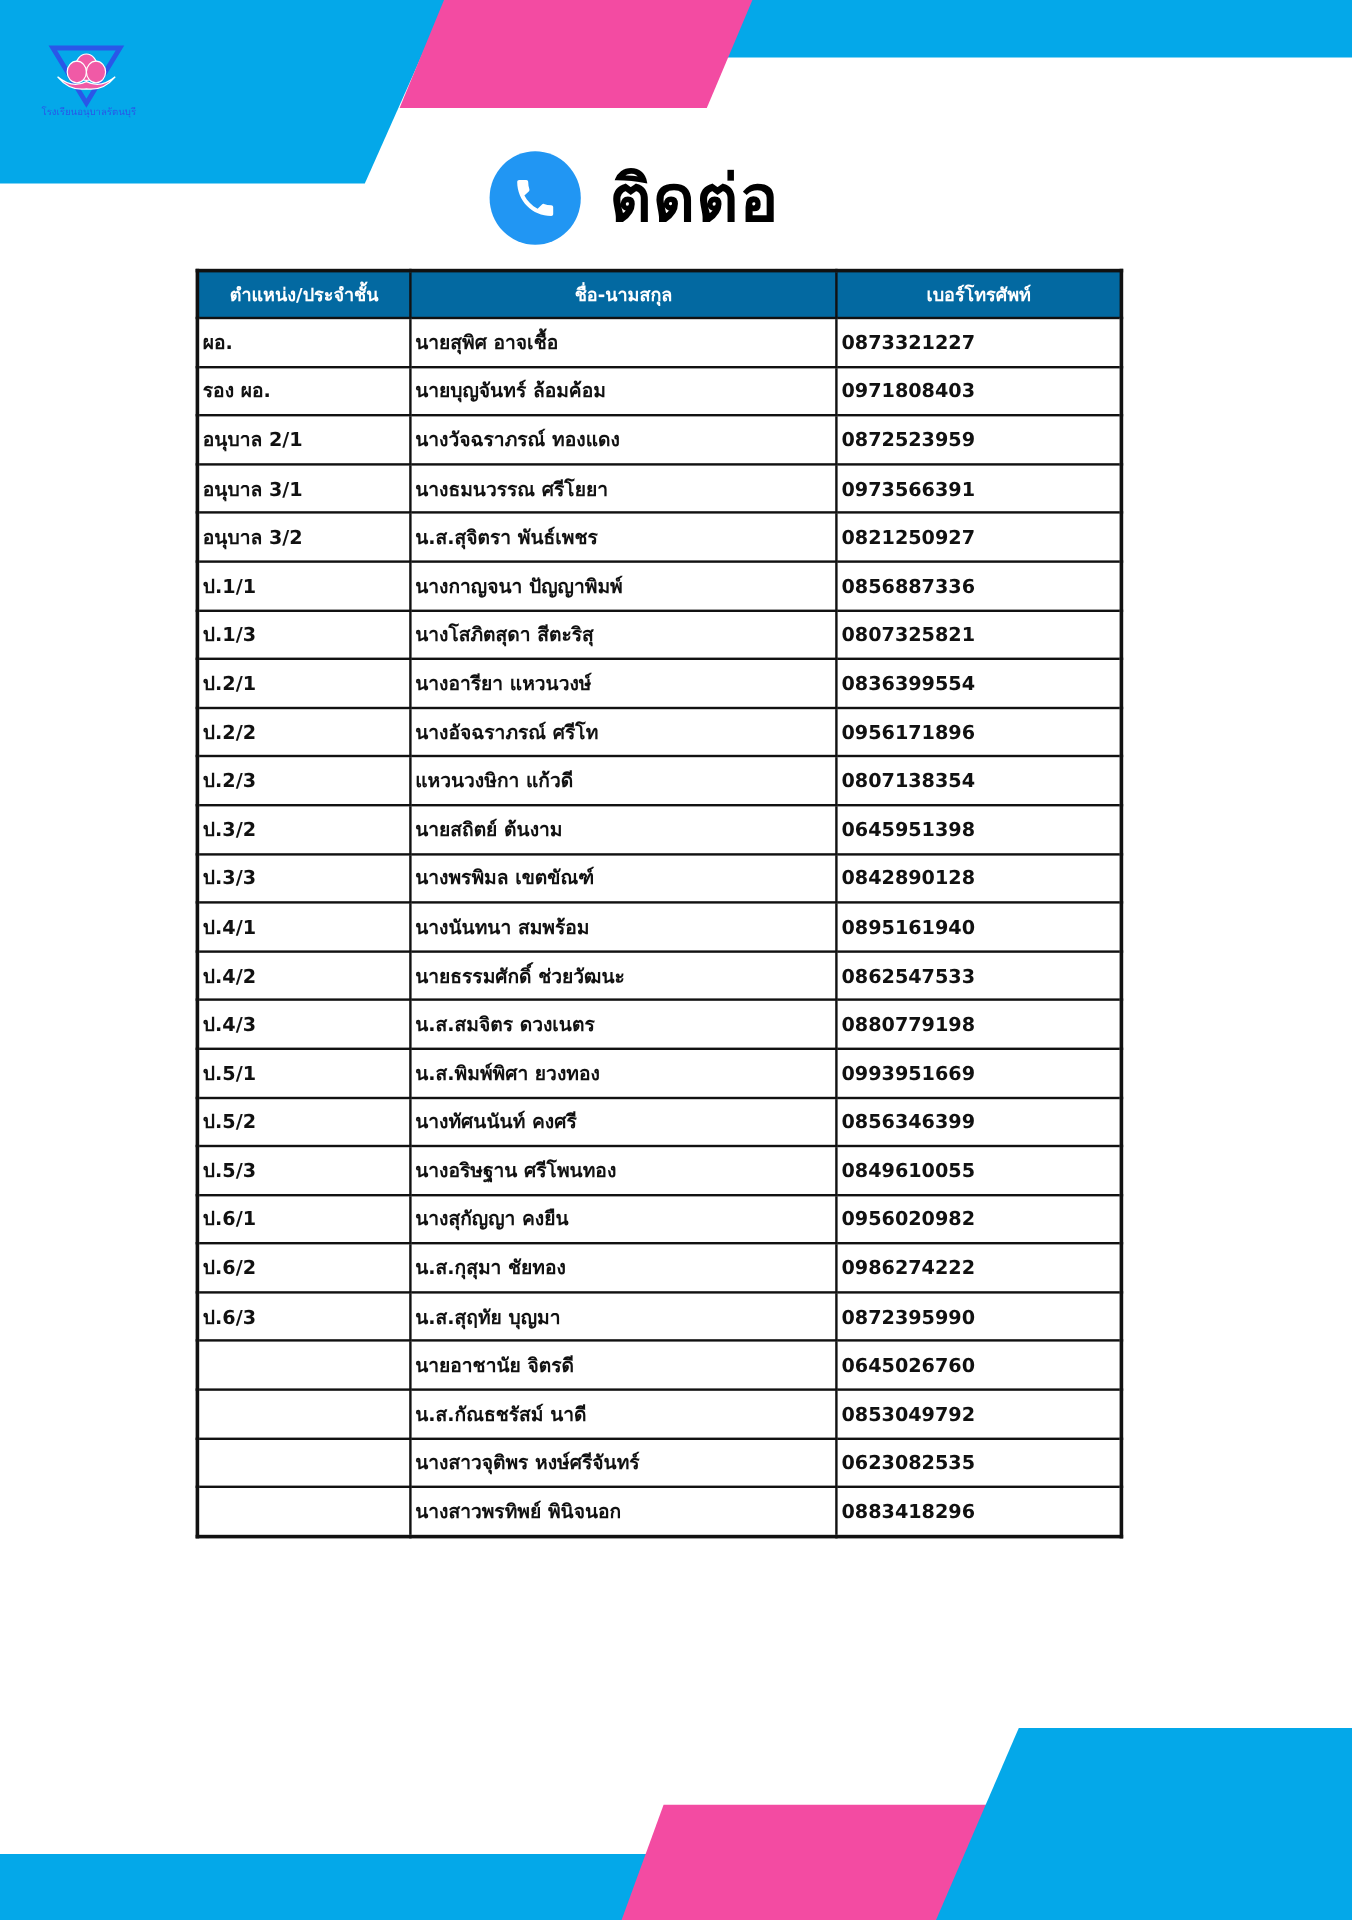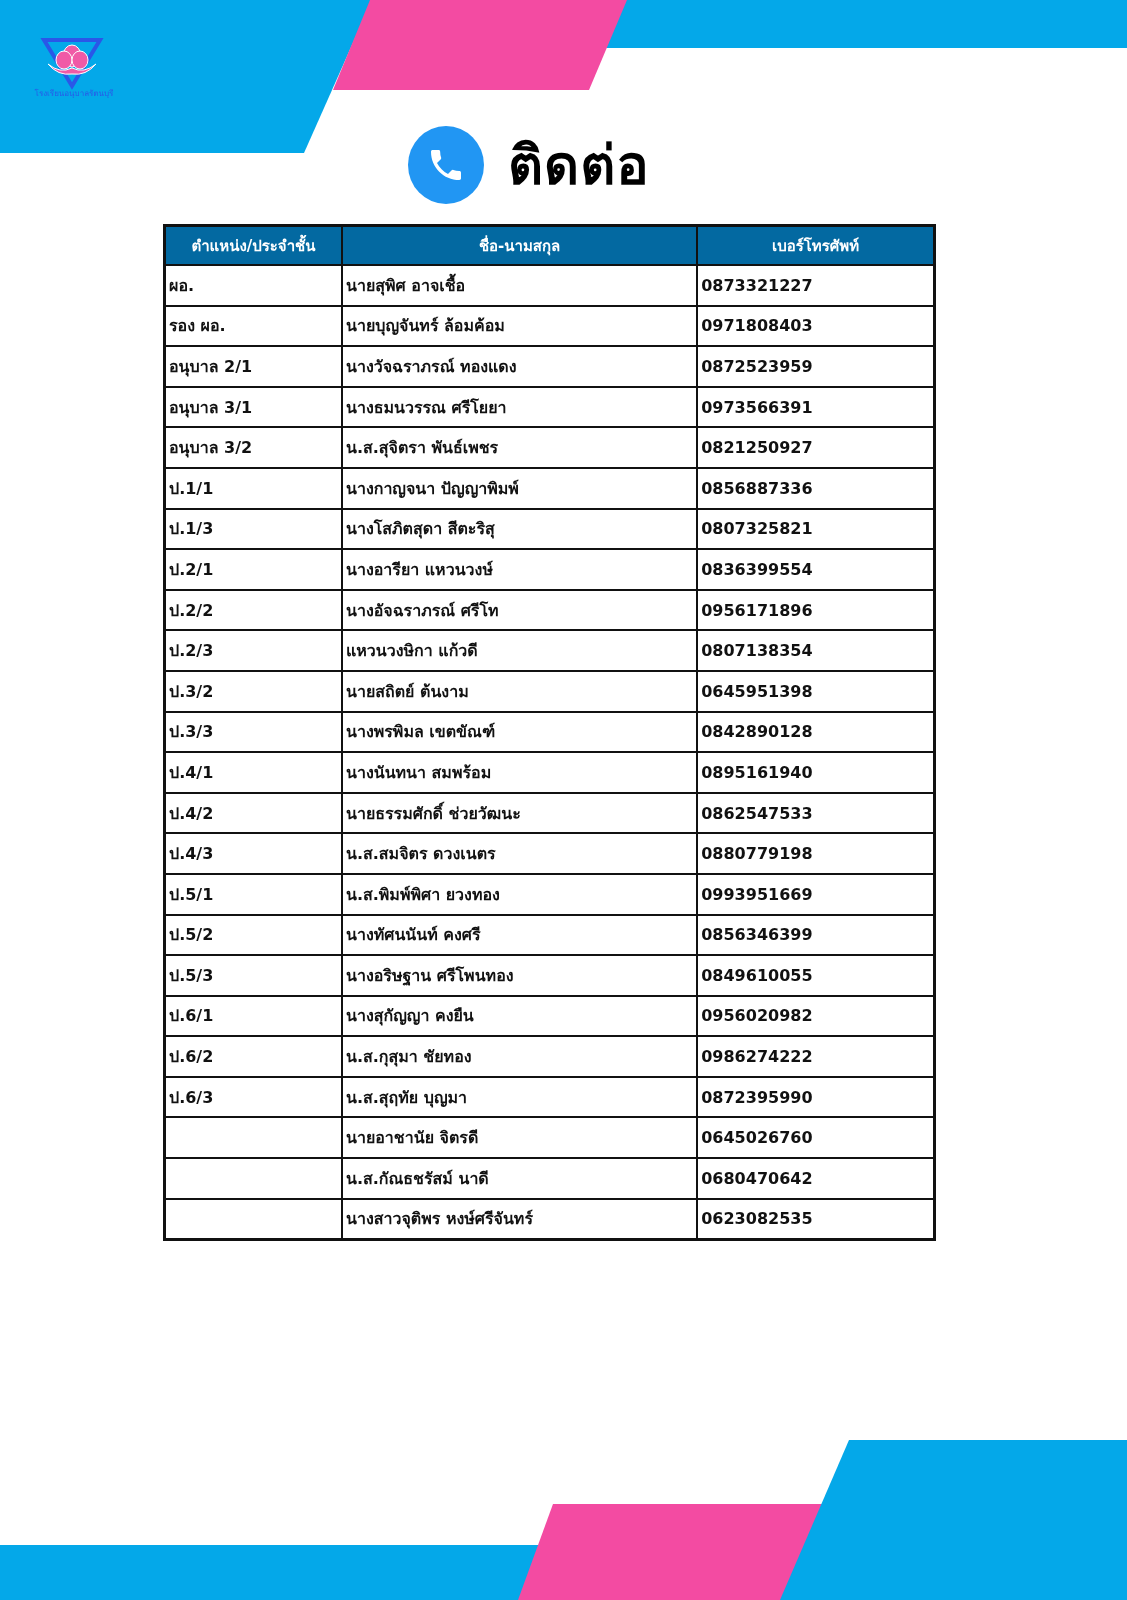--- a/index.html
+++ b/index.html
@@ -193,21 +193,26 @@
         <td class="phone">0872395990</td>
       </tr>
       <tr>
         <td class="pos"></td>
         <td class="name">นายอาชานัย  จิตรดี</td>
         <td class="phone">0645026760</td>
       </tr>
       <tr>
         <td class="pos"></td>
         <td class="name">น.ส.กัณธชรัสม์ นาดี</td>
-        <td class="phone">0680470642</td>
+        <td class="phone">0853049792</td>
       </tr>
       <tr>
         <td class="pos"></td>
         <td class="name">นางสาวจุติพร  หงษ์ศรีจันทร์</td>
         <td class="phone">0623082535</td>
       </tr>
+      <tr>
+        <td class="pos"></td>
+        <td class="name">นางสาวพรทิพย์  พินิจนอก</td>
+        <td class="phone">0883418296</td>
+      </tr>
     </tbody>
 </table>
 
 </body></html>

